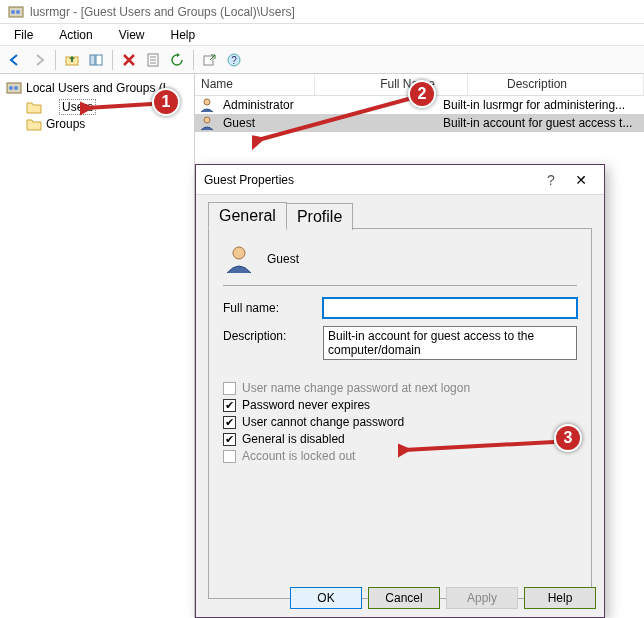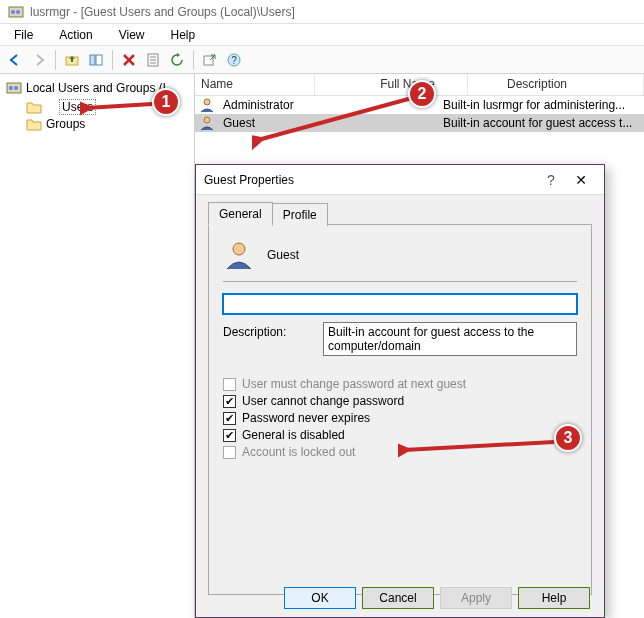--- a/index.html
+++ b/index.html
@@ -127,21 +127,21 @@
   .dialog-title .dt-close { width:30px; text-align:center; font-size:14px; }
   .dialog-body { padding: 6px 12px 0 12px; position:relative; height: calc(100% - 30px);}
   .tabs { display:flex; border-bottom:1px solid #aaa; }
   .tab {
     padding: 4px 10px 3px 10px;
     border: 1px solid #aaa;
     border-bottom: none;
     margin-right: -1px;
     background: #f0f0f0;
     position: relative; top:1px;
-    font-size:12px;
+    font-size:16px;
   }
   .tab.active { background:#f0f0f0; border-bottom:1px solid #f0f0f0; top:1px; z-index:2;}
   .tab:not(.active){ top:2px; }
   .tab-panel {
     border: 1px solid #aaa; border-top:none;
     padding: 14px 14px 8px 14px;
     height: 370px;
     background: #f0f0f0;
   }
   .user-line { display:flex; align-items:center; gap:12px; margin-bottom:10px;}
@@ -156,21 +156,21 @@
   .form-row textarea { height:34px; resize:none;}
   .chk-row { display:flex; align-items:center; gap:6px; margin:3px 0 3px 0;}
   .chk-row.disabled { color:#888;}
   .chk {
     width:13px; height:13px; border:1px solid #333; background:#fff; display:inline-flex; align-items:center; justify-content:center;
   }
   .chk.disabled { border-color:#aaa;}
   .chk.checked::after { content:"✔"; font-size:11px; line-height:11px; color:#000; }
   .dialog-buttons {
     position:absolute; bottom:8px; left:0; right:0;
-    display:flex; justify-content:flex-end; gap:6px; padding:0 14px;
+    display:flex; justify-content:flex-end; gap:6px; padding:0 8px;
   }
   .dlg-btn {
     min-width:72px; height:22px;
     border:1px solid #4d7c0f; background:#e1e1e1;
     font:inherit; padding:0 6px;
   }
   .dlg-btn.default { border:1px solid #0078d7; background:#e5f1fb;}
   .dlg-btn.disabled { color:#888; border-color:#ccc;}
 </style>
 </head>
@@ -318,38 +318,39 @@
     <div class="tab-panel">
       <div class="user-line">
         <svg class="big-user-icon" viewBox="0 0 32 32">
           <circle cx="16" cy="10" r="6" fill="#f2c893" stroke="#a07040"></circle>
           <path d="M4 30 q12 -14 24 0" fill="#4a6aa5" stroke="#2a4a85"></path>
         </svg>
         <span>Guest</span>
       </div>
       <hr class="sep-line">
       <div class="form-row">
+        <label>Full name:</label>
         <input type="text" class="focused" value="" style="">
       </div>
       <div class="form-row">
         <label>Description:</label>
         <textarea style="">Built-in account for guest access to the computer/domain</textarea>
       </div>
       <div style="height:10px"></div>
       <div class="chk-row disabled">
         <span class="chk disabled"></span>
-        <span>User must change password at next guest</span>
+        <span>User name change password at next logon</span>
+      </div>
+      <div class="chk-row">
+        <span class="chk checked"></span>
+        <span>Password never expires</span>
       </div>
       <div class="chk-row">
         <span class="chk checked"></span>
         <span>User cannot change password</span>
-      </div>
-      <div class="chk-row">
-        <span class="chk checked"></span>
-        <span>Password never expires</span>
       </div>
       <div class="chk-row">
         <span class="chk checked"></span>
         <span>General is disabled</span>
       </div>
       <div class="chk-row disabled">
         <span class="chk disabled"></span>
         <span>Account is locked out</span>
       </div>
     </div>

